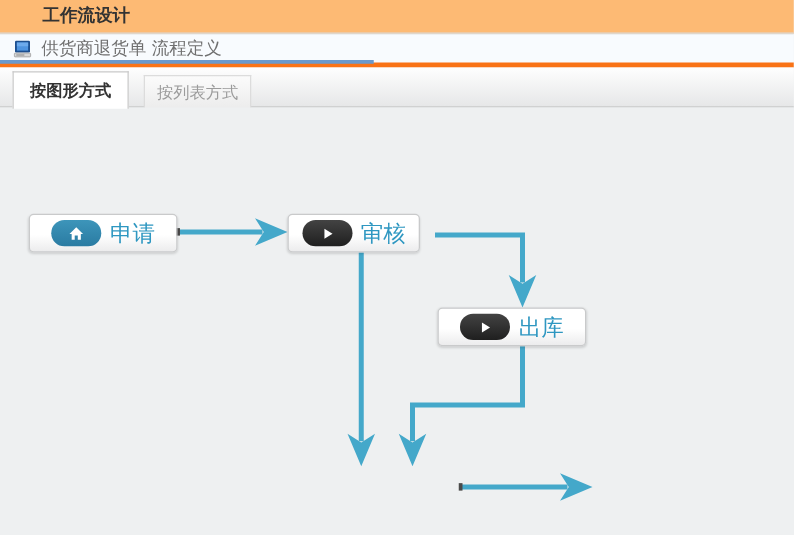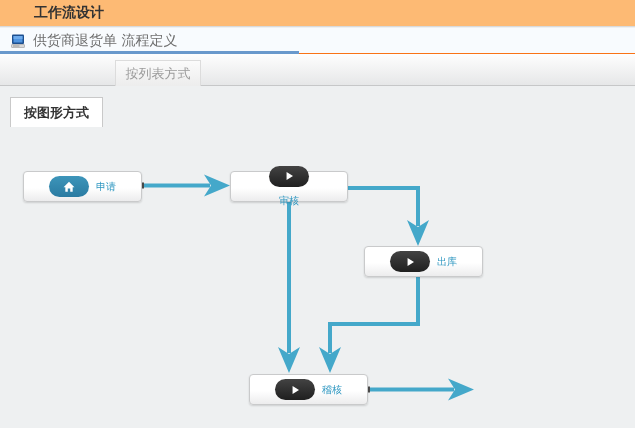--- a/index.html
+++ b/index.html
@@ -14,40 +14,40 @@
   .titlebar{
     position:absolute;top:0;left:0;width:635px;height:27px;
     background:#fdba74;border-bottom:1px solid #d9dadb;
     display:flex;align-items:center;box-sizing:border-box;padding-left:34px;
   }
   .titlebar .title{font-size:14px;font-weight:bold;color:#333;}
 
   
   .subheader{
     position:absolute;top:28px;left:0;width:635px;height:26px;
-    background:#f8fbfe;border-bottom:1px solid #f97316;
+    background:#f8fbfe;border-bottom:4px solid #f97316;
     display:flex;align-items:center;box-sizing:border-box;padding-left:10px;
   }
   .subheader .hicon{width:16px;height:16px;margin-right:7px;display:inline-flex;}
   .subheader .subtitle{font-size:14px;color:#6f6f6f;}
   .blue-underline{position:absolute;left:0;bottom:-1px;width:299px;height:3px;background:#6a99cc;}
 
   
   .tabstrip{
     position:absolute;top:54px;left:0;width:635px;height:32px;
     background:linear-gradient(#fefefe,#e6e7e8);
     border-bottom:1px solid #c6c7c8;box-sizing:border-box;
   }
   .tab{
     position:absolute;display:flex;align-items:center;justify-content:center;
     font-size:13px;cursor:pointer;box-sizing:border-box;
   }
   .tab.active{
     left:10px;top:3px;width:93px;height:30px;background:#ffffff;
-    border:1px solid #c9c9c9;border-bottom:none;font-weight:bold;color:#333;z-index:2;margin-top:40px;
+    border:1px solid #c9c9c9;border-bottom:none;font-weight:bold;color:#333;z-index:2;
   }
   .tab.inactive{
     left:104px;top:6px;width:86px;height:27px;
     background:linear-gradient(#fbfbfb,#ececec);
     border:1px solid #dcdcdc;border-bottom:none;color:#9b9b9b;margin-left:11px;
   }
 
   
   .canvas{position:absolute;top:86px;left:0;width:635px;height:342px;background:#eef0f1;}
   #connector-layer{position:absolute;top:0;left:0;width:635px;height:428px;z-index:1;pointer-events:none;}
@@ -61,21 +61,21 @@
     box-shadow:0 1px 2px rgba(0,0,0,0.14);
     cursor:pointer;box-sizing:border-box;pointer-events:auto;
   }
   .badge{
     width:40px;height:21px;border-radius:11px;flex:0 0 auto;
     display:flex;align-items:center;justify-content:center;
   }
   .badge.teal{background:linear-gradient(#3d95ba,#2a7ba2);}
   .badge.dark{background:linear-gradient(#434343,#1f1f1f);}
   .badge svg{width:14px;height:14px;display:block;}
-  .node-label{font-size:10px;color:#2e97c1;}
+  .node-label{font-size:18px;color:#2e97c1;}
 </style>
 </head>
 <body>
 
 <div class="app">
 
   <div class="titlebar">
     <span class="title">工作流设计</span>
   </div>
 
@@ -116,39 +116,31 @@
     </svg>
   <div id="nodes-layer">
       <div class="node" style="left: 23px; top: 171px; width: 119px; height: 31px;">
         <span class="badge teal">
           <svg viewBox="0 0 16 16">
             <path d="M8 2 L14.2 8.2 H12.2 V13.5 H9.4 V9.6 H6.6 V13.5 H3.8 V8.2 H1.8 Z" fill="#fff"></path>
           </svg>
         </span>
         <span class="node-label">申请</span>
       </div>
-      <div class="node" style="left: 230px; top: 171px; width: 118px; height: 31px; flex-direction: column;">
+      <div class="node" style="left: 230px; top: 171px; width: 106px; height: 31px;">
         <span class="badge dark">
           <svg viewBox="0 0 16 16">
             <path d="M5.2 3.4 L12.6 8 L5.2 12.6 Z" fill="#fff"></path>
           </svg>
         </span>
         <span class="node-label">审核</span>
       </div>
-      <div class="node" style="left: 364px; top: 246px; width: 119px; height: 31px;">
+      <div class="node" style="left: 350px; top: 246px; width: 119px; height: 31px;">
         <span class="badge dark">
           <svg viewBox="0 0 16 16">
             <path d="M5.2 3.4 L12.6 8 L5.2 12.6 Z" fill="#fff"></path>
           </svg>
         </span>
         <span class="node-label">出库</span>
       </div>
-      <div class="node" style="left: 249px; top: 374px; width: 119px; height: 31px;">
-        <span class="badge dark">
-          <svg viewBox="0 0 16 16">
-            <path d="M5.2 3.4 L12.6 8 L5.2 12.6 Z" fill="#fff"></path>
-          </svg>
-        </span>
-        <span class="node-label">稽核</span>
-      </div>
     </div>
 
 </div>
 
 </body></html>

